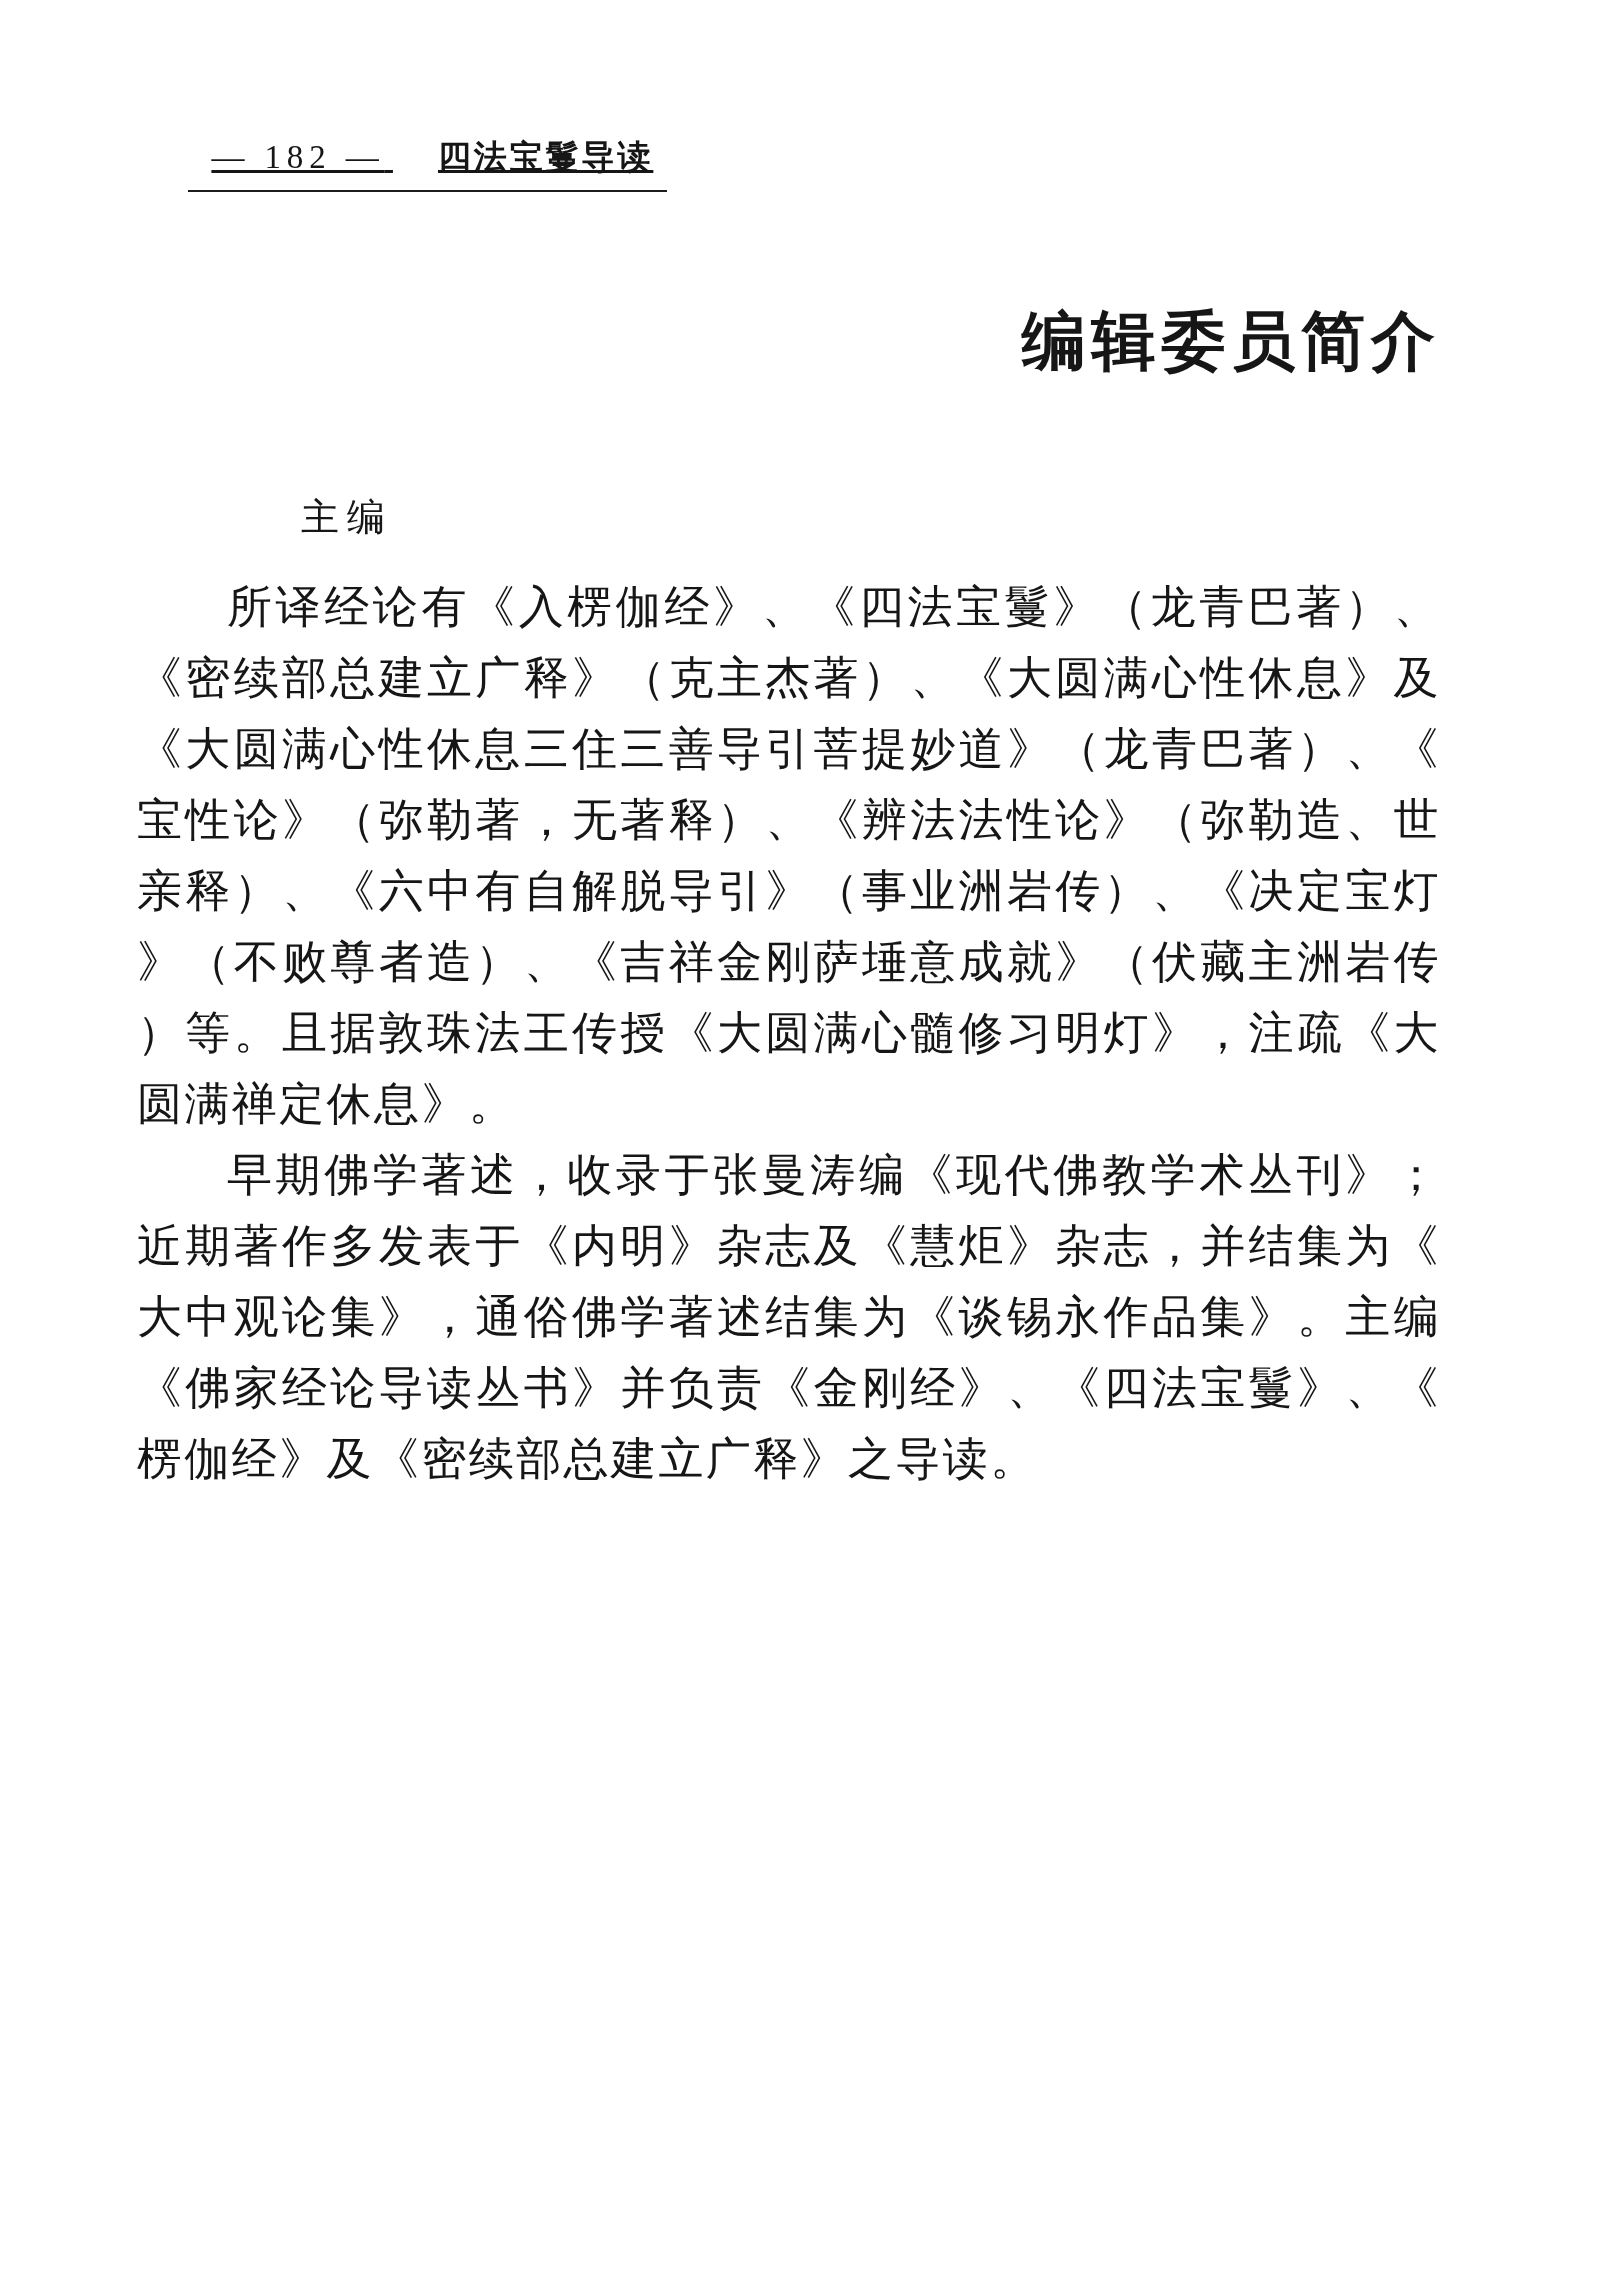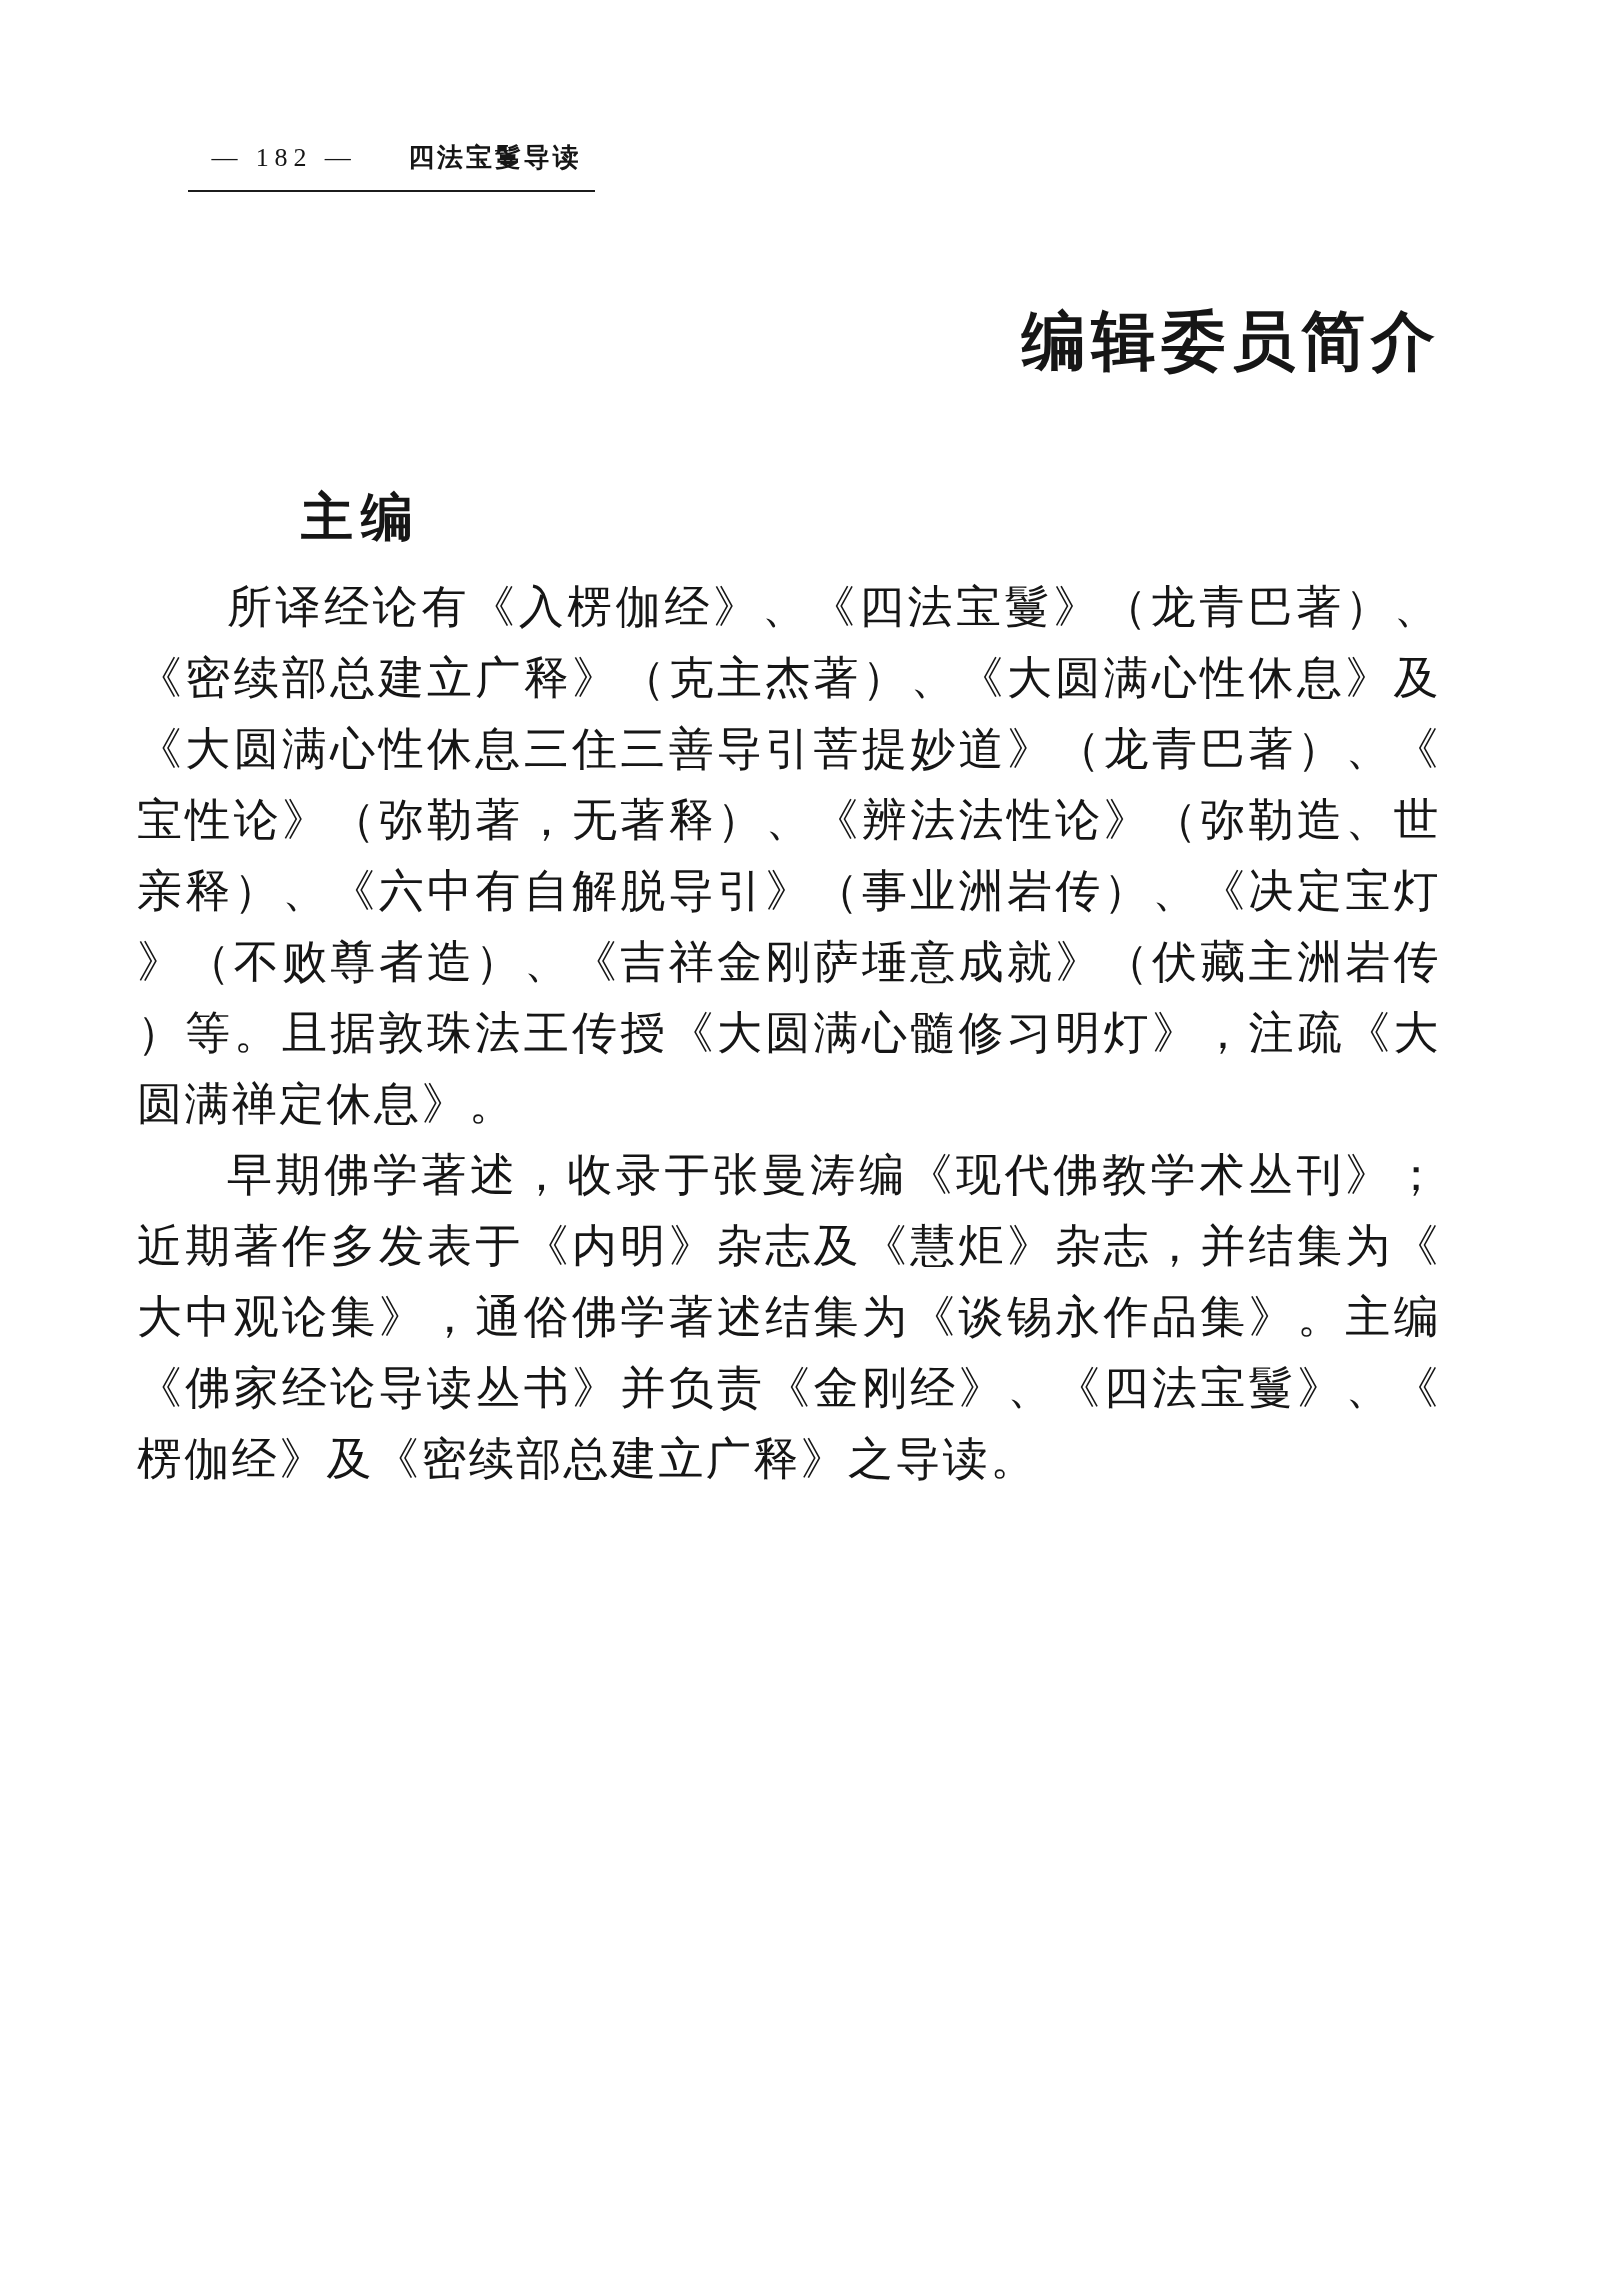--- a/index.html
+++ b/index.html
@@ -18,23 +18,24 @@
     box-sizing: border-box;
     padding: 135px 182px 0 137px;
     overflow: hidden;
   }
   
   .running-header {
     display: inline-block;
     margin-left: 51px;            
     padding: 0 13.7px 9.8px 23.4px;
     border-bottom: 2.9px solid #1c1c1c;
-    font-size: 26px;
+    font-size: 33px;
     line-height: 45px;
     white-space: nowrap;
+    text-decoration: underline;
   }
   .running-header .pg {
     letter-spacing: 5.9px;
   }
   .running-header .bk {
     margin-left: 45px;
     font-weight: bold;
     letter-spacing: 2.9px;
   }
   
@@ -44,22 +45,22 @@
     font-family: "DejaVu Sans", "Liberation Sans", sans-serif;
     font-weight: 900;
     font-size: 64px;
     line-height: 68px;
     letter-spacing: 5.9px;
   }
   
   .section {
     margin: 115px 0 27px 164px;
     font-family: "DejaVu Sans", "Liberation Sans", sans-serif;
-    font-weight: 700;
-    font-size: 52px;
+    font-weight: 400;
+    font-size: 38px;
     line-height: 55px;
     letter-spacing: 7.8px;
   }
   .section.committee {
     margin-top: 60px;
     margin-bottom: 31px;
   }
   
   .body {
     margin: 0;

